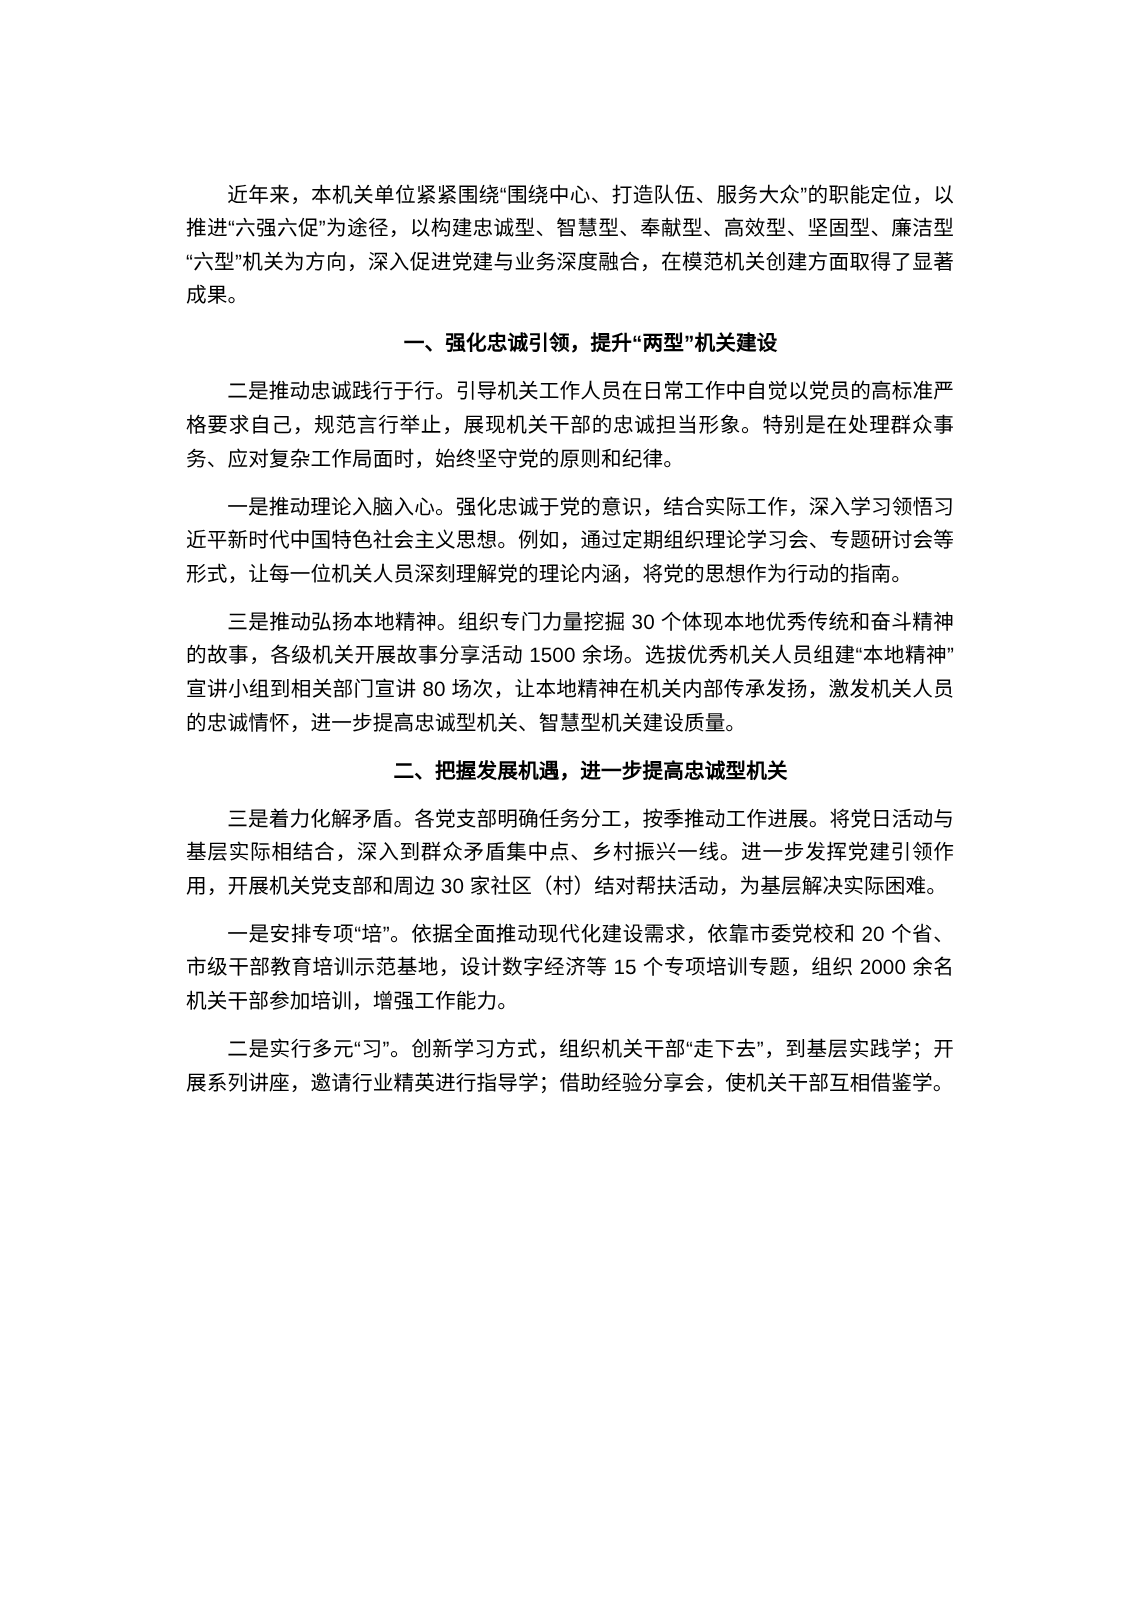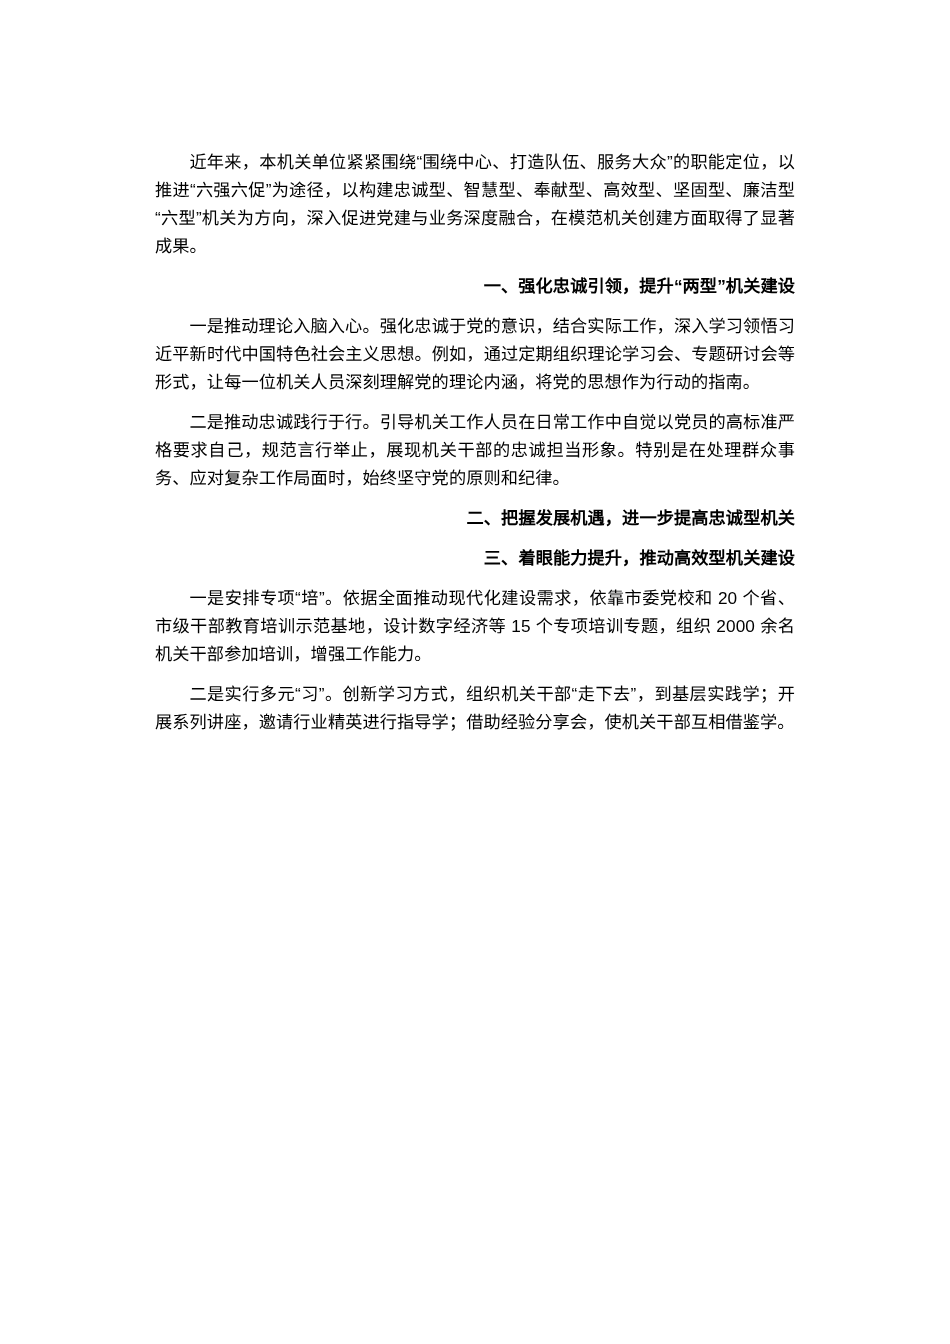--- a/index.html
+++ b/index.html
@@ -37,33 +37,34 @@
     word-break: break-all;
     font-weight: 400;
   }
   .heading {
     margin: 0 0 12px 0;
     font-size: 17.2px;
     line-height: 28px;
     text-indent: 2em;
     font-weight: 700;
     letter-spacing: 0.1px;
-    text-align: right;
+    text-align: center;
   }
   .para:last-child, .heading:last-child {
     margin-bottom: 0;
   }
 </style>
 </head>
 <body>
 
 <div class="page">
   <div class="doc-body" id="doc-body">
       <p class="para">近年来，本机关单位紧紧围绕“围绕中心、打造队伍、服务大众”的职能定位，以推进“六强六促”为途径，以构建忠诚型、智慧型、奉献型、高效型、坚固型、廉洁型“六型”机关为方向，深入促进党建与业务深度融合，在模范机关创建方面取得了显著成果。</p>
       <p class="heading">一、强化忠诚引领，提升“两型”机关建设</p>
+      <p class="para">二是推动忠诚践行于行。引导机关工作人员在日常工作中自觉以党员的高标准严格要求自己，规范言行举止，展现机关干部的忠诚担当形象。特别是在处理群众事务、应对复杂工作局面时，始终坚守党的原则和纪律。</p>
       <p class="para">一是推动理论入脑入心。强化忠诚于党的意识，结合实际工作，深入学习领悟习近平新时代中国特色社会主义思想。例如，通过定期组织理论学习会、专题研讨会等形式，让每一位机关人员深刻理解党的理论内涵，将党的思想作为行动的指南。</p>
-      <p class="para">二是推动忠诚践行于行。引导机关工作人员在日常工作中自觉以党员的高标准严格要求自己，规范言行举止，展现机关干部的忠诚担当形象。特别是在处理群众事务、应对复杂工作局面时，始终坚守党的原则和纪律。</p>
+      <p class="para">三是推动弘扬本地精神。组织专门力量挖掘 30 个体现本地优秀传统和奋斗精神的故事，各级机关开展故事分享活动 1500 余场。选拔优秀机关人员组建“本地精神”宣讲小组到相关部门宣讲 80 场次，让本地精神在机关内部传承发扬，激发机关人员的忠诚情怀，进一步提高忠诚型机关、智慧型机关建设质量。</p>
       <p class="heading">二、把握发展机遇，进一步提高忠诚型机关</p>
-      <p class="heading">三、着眼能力提升，推动高效型机关建设</p>
+      <p class="para">三是着力化解矛盾。各党支部明确任务分工，按季推动工作进展。将党日活动与基层实际相结合，深入到群众矛盾集中点、乡村振兴一线。进一步发挥党建引领作用，开展机关党支部和周边 30 家社区（村）结对帮扶活动，为基层解决实际困难。</p>
       <p class="para">一是安排专项“培”。依据全面推动现代化建设需求，依靠市委党校和 20 个省、市级干部教育培训示范基地，设计数字经济等 15 个专项培训专题，组织 2000 余名机关干部参加培训，增强工作能力。</p>
       <p class="para">二是实行多元“习”。创新学习方式，组织机关干部“走下去”，到基层实践学；开展系列讲座，邀请行业精英进行指导学；借助经验分享会，使机关干部互相借鉴学。</p>
     </div>
 </div>
 
 </body></html>

